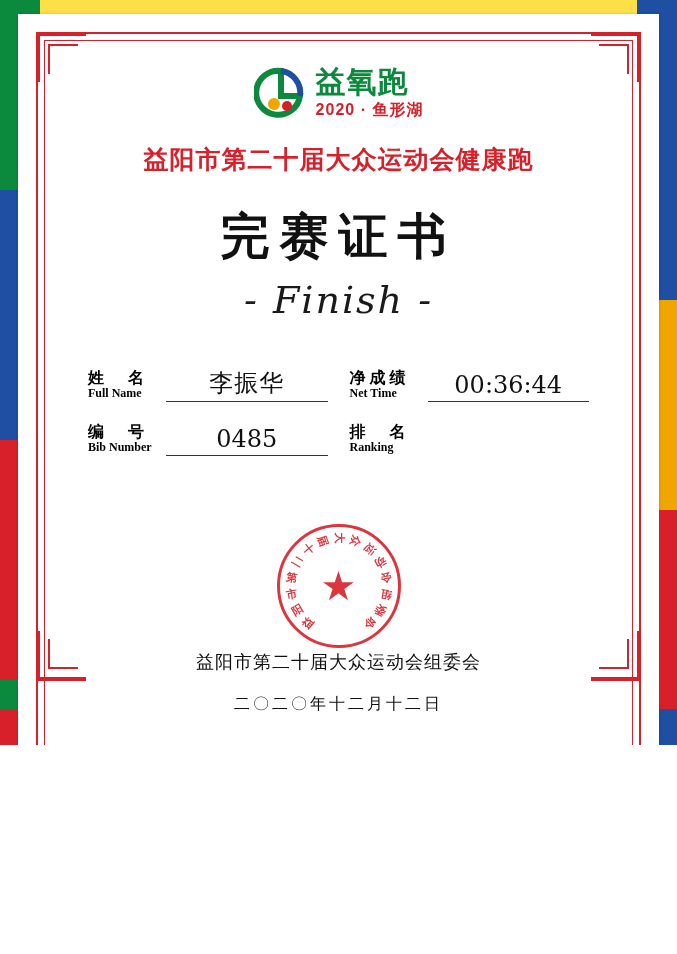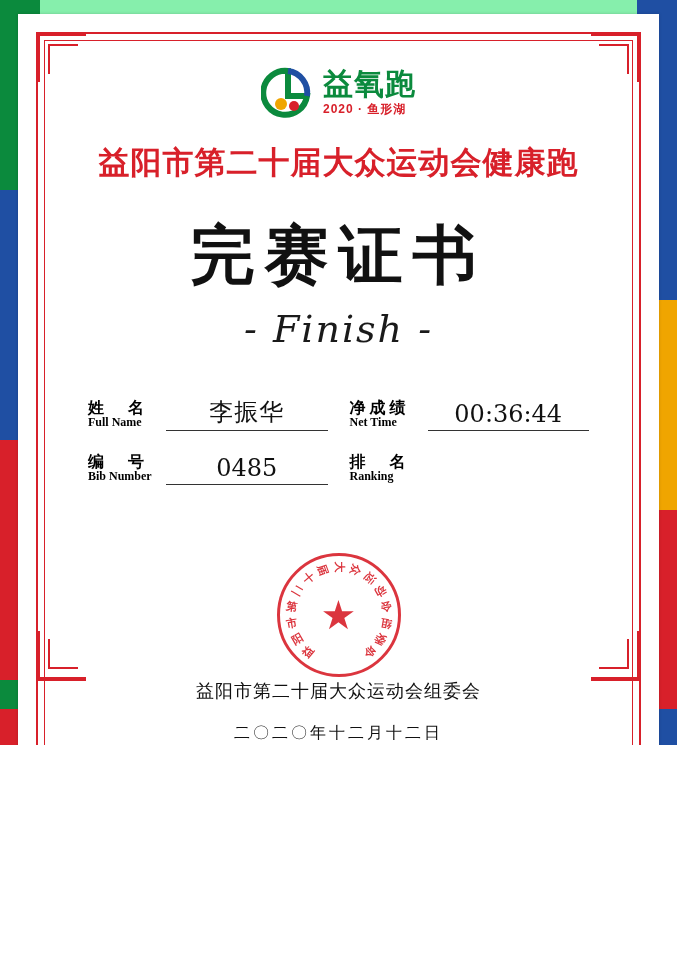--- a/index.html
+++ b/index.html
@@ -8,21 +8,21 @@
     background: #ffffff;
   }
   body {
     font-family: "Liberation Sans", sans-serif;
   }
   .page {
     position: relative;
     width: 677px;
     height: 745px;
     overflow: hidden;
-    background: #86efac;
+    background: #fde047;
   }
 
   
   .edge {
     position: absolute;
     top: 0;
     height: 954px;
     width: 40px;
   }
   .edge.left  { left: 0; }
@@ -156,39 +156,39 @@
   }
   .logo-title {
     font-size: 30px;
     font-weight: bold;
     color: #0b8a3d;
     letter-spacing: 1px;
     line-height: 1.05;
     font-family: "DejaVu Sans", sans-serif;
   }
   .logo-sub {
-    font-size: 12px;
+    font-size: 16px;
     color: #d8202a;
     font-weight: bold;
     letter-spacing: 1px;
     margin-top: 2px;
   }
 
   .event-title {
     margin-top: 22px;
-    font-size: 31px;
+    font-size: 25px;
     font-weight: bold;
     color: #d8202a;
     letter-spacing: 1px;
     font-family: "DejaVu Sans", sans-serif;
   }
 
   .cert-title {
     margin-top: 28px;
-    font-size: 64px;
+    font-size: 49px;
     font-weight: bold;
     color: #111111;
     letter-spacing: 10px;
     font-family: "DejaVu Sans", sans-serif;
   }
 
   .finish-line {
     margin-top: 8px;
     font-size: 38px;
     font-style: italic;

